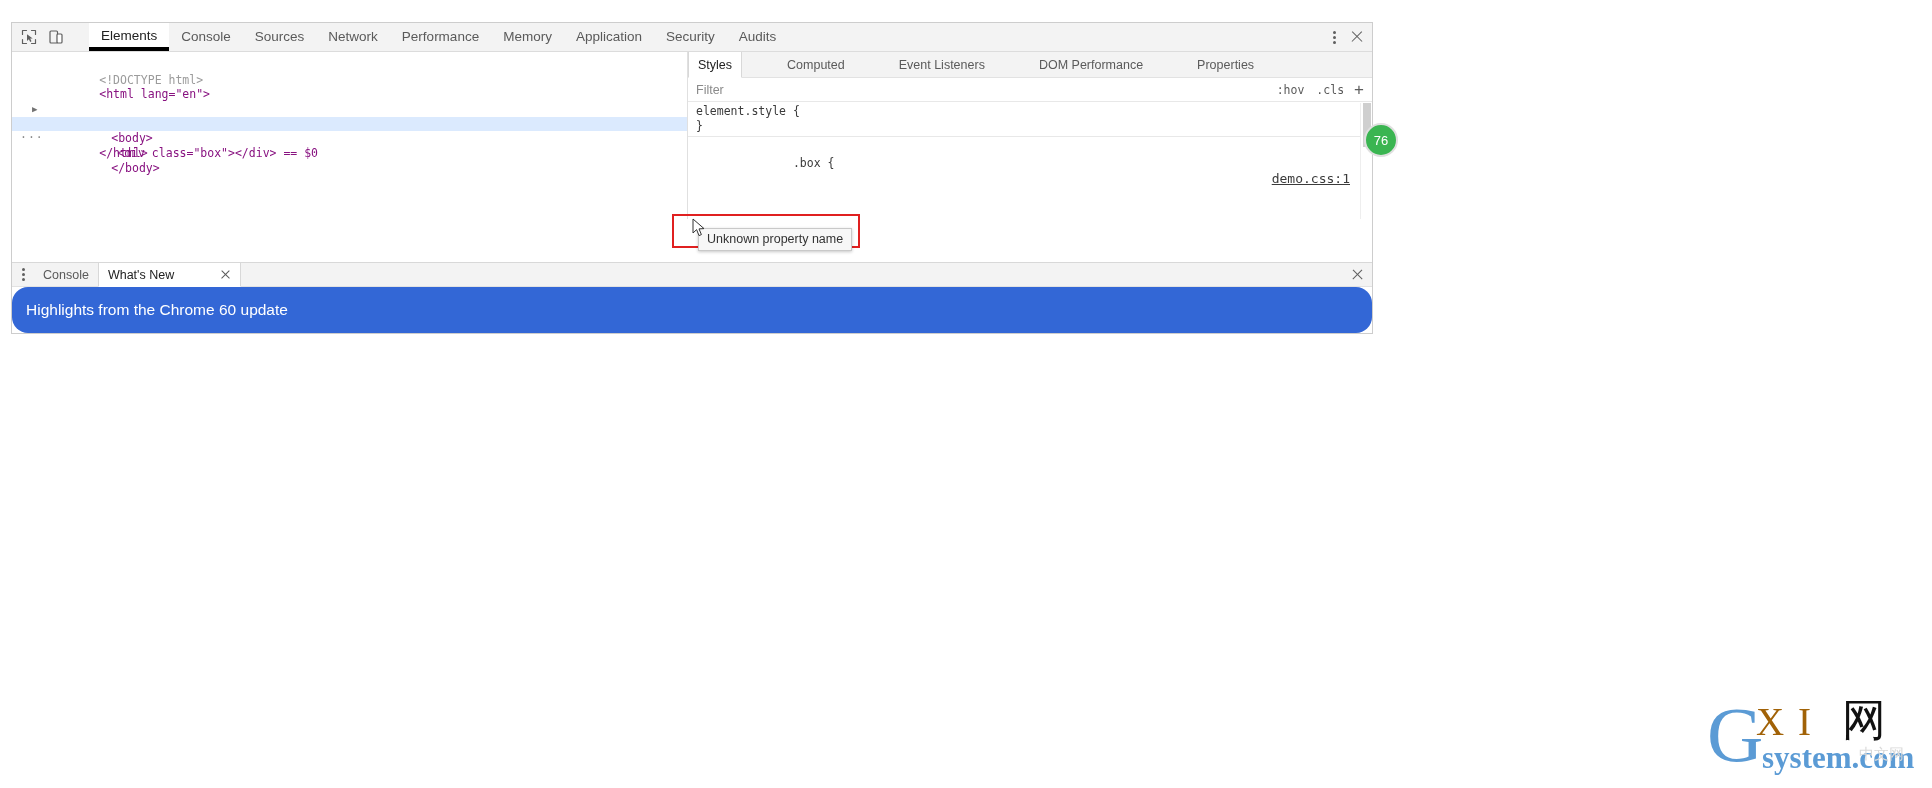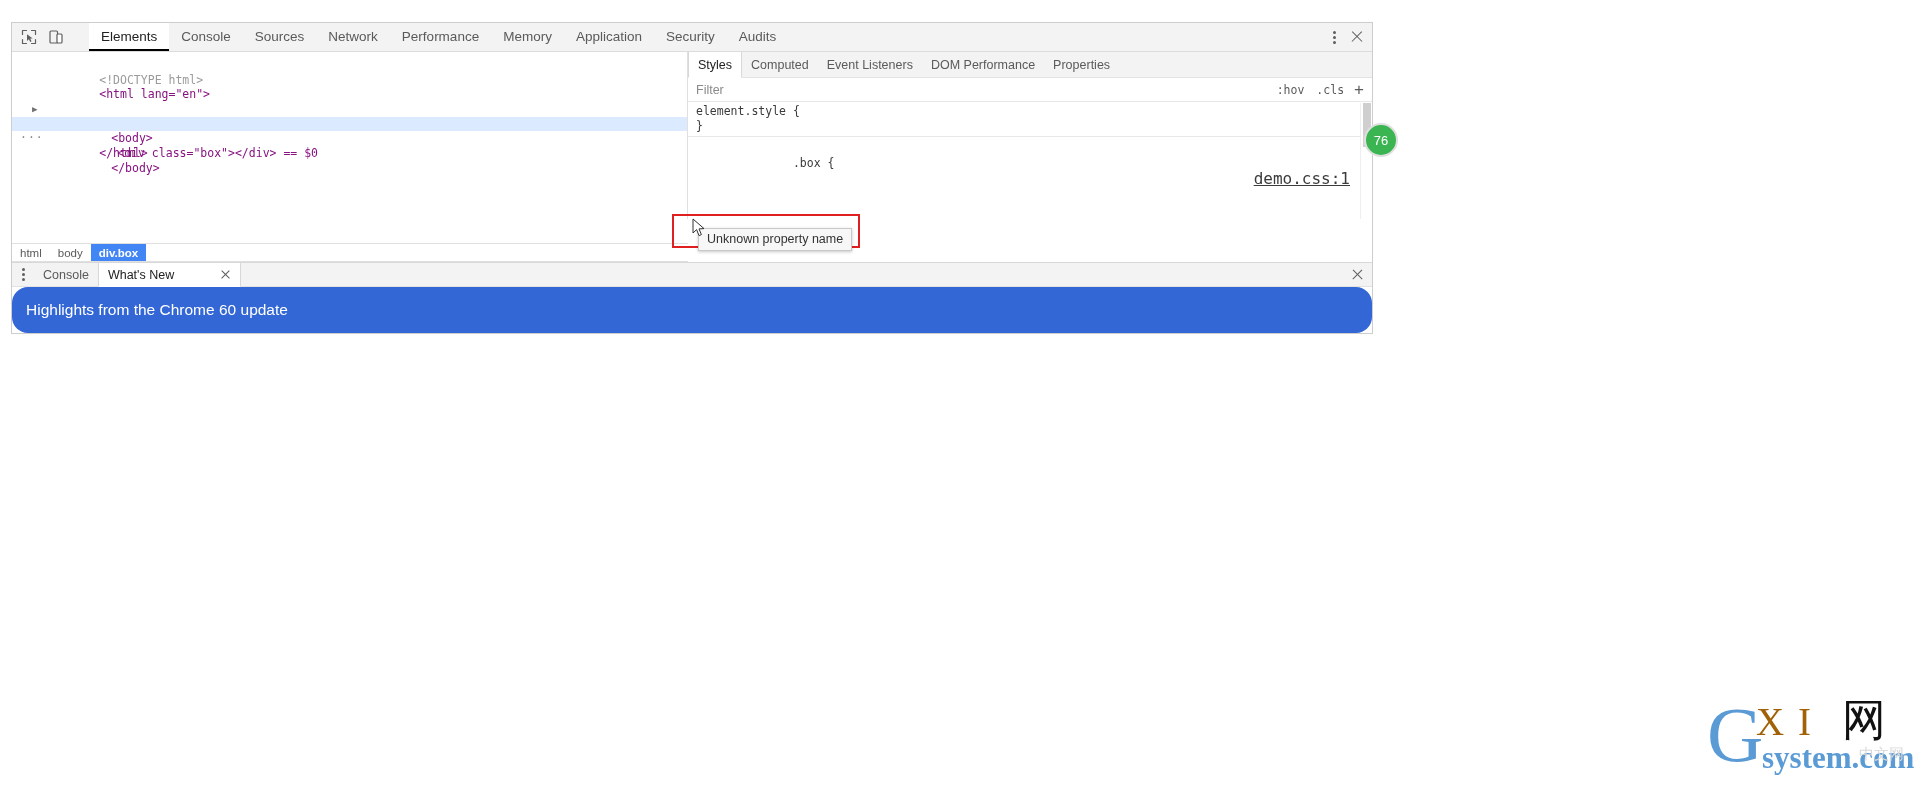--- a/index.html
+++ b/index.html
@@ -60,21 +60,21 @@
     font-size: 13.5px;
     color: #5a5a5a;
     white-space: nowrap;
     box-sizing: border-box;
     border-bottom: 2px solid transparent;
     background: #f3f3f3;
   }
   .tab.sel {
     color: #222;
     background: #fff;
-    border-bottom: 2px solid #000000;
+    border-bottom: 4px solid #000000;
   }
   .tb-right {
     display: flex; align-items: center;
     padding-right: 8px; gap: 14px;
   }
   .dots-v {
     width: 4px; height: 16px;
     display: flex; flex-direction: column;
     justify-content: center; gap: 2px;
     align-items: center;
@@ -128,20 +128,21 @@
     box-sizing: border-box;
     position: relative;
     overflow: hidden;
   }
   .sub-tabs {
     height: 26px;
     border-bottom: 1px solid #e2e2e2;
     display: flex; align-items: stretch;
     background: #f3f3f3;
     box-sizing: border-box;
+    gap: 36px;
   }
   .stab {
     display: flex; align-items: center;
     padding: 0 9px;
     font-size: 12.5px;
     color: #5a5a5a;
     white-space: nowrap;
     box-sizing:border-box;
   }
   .stab.sel {
@@ -189,21 +190,21 @@
   .rule { position: relative; padding: 2px 0 2px 0; }
   .rline { white-space: pre; padding-left: 8px; position: relative; }
   .sel-name { color: #3b3b3b; }
   .prop { color: #c41a16; }
   .pval { color: #1a1aa6; }
   .srcfile {
     position: absolute; right: 22px;
     color: #3b3b3b;
     text-decoration: underline;
     font-family: "DejaVu Sans Mono", monospace;
-    font-size: 16px;
+    font-size: 13px;
   }
   .ruledivider { border-top: 1px solid #e8e8e8; }
   .warnbox {
     position: absolute;
     left: 660px; top: 191px;
     width: 188px; height: 34px;
     border: 2px solid #e02020;
     box-sizing: border-box;
     pointer-events: none;
   }
@@ -528,31 +529,20 @@
         </div>
 
         <div class="vscroll">
           <div class="thumb"></div>
 
         </div>
 
       </div>
     </div>
 
-    <div class="crumbs">
-      <div class="crumb">
-          <span>html</span>
-        </div>
-      <div class="crumb">
-          <span>body</span>
-        </div>
-      <div class="crumb sel">
-          <span>div.box</span>
-        </div>
-    </div>
 
     <div class="drawer">
       <div class="drawer-tabs">
         <div class="dmenu">
             <i></i>
             <i></i>
             <i></i>
           </div>
         <div class="dtab">
             <span>Console</span>

